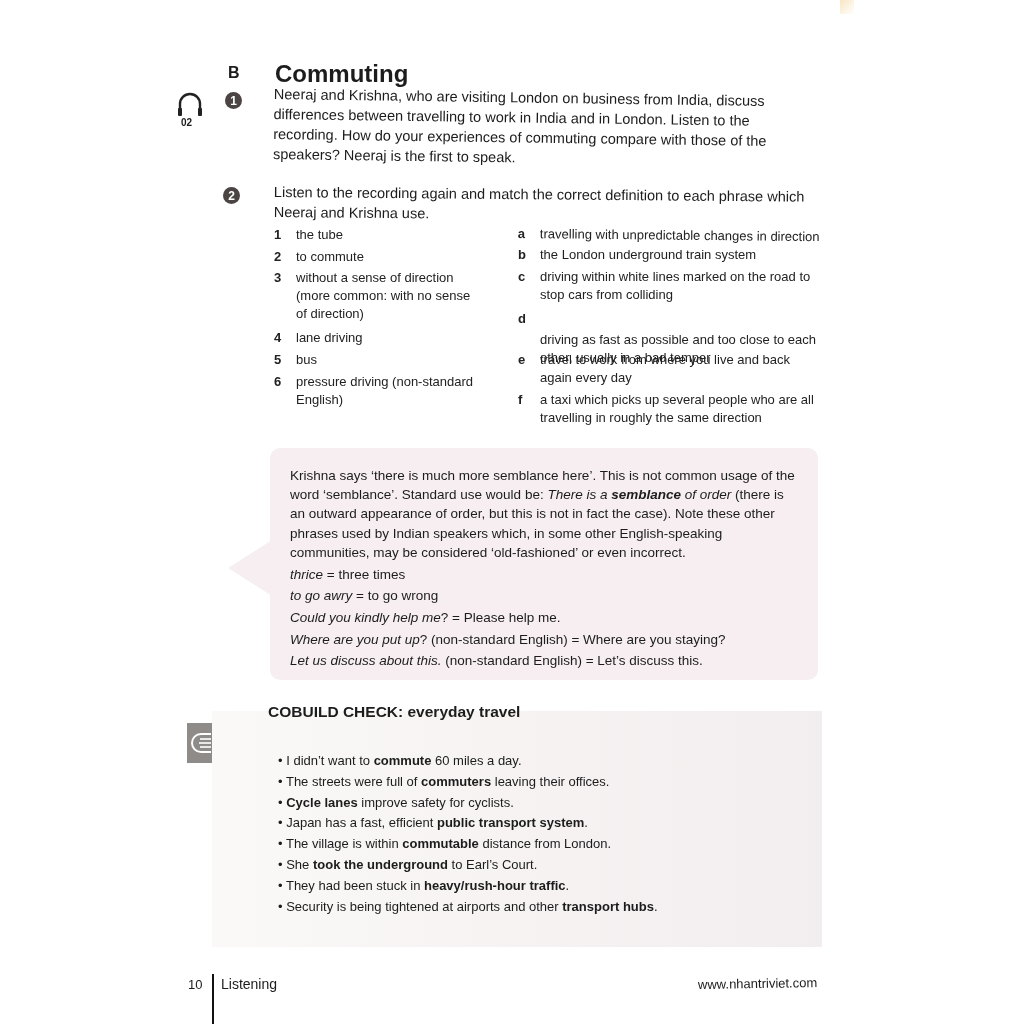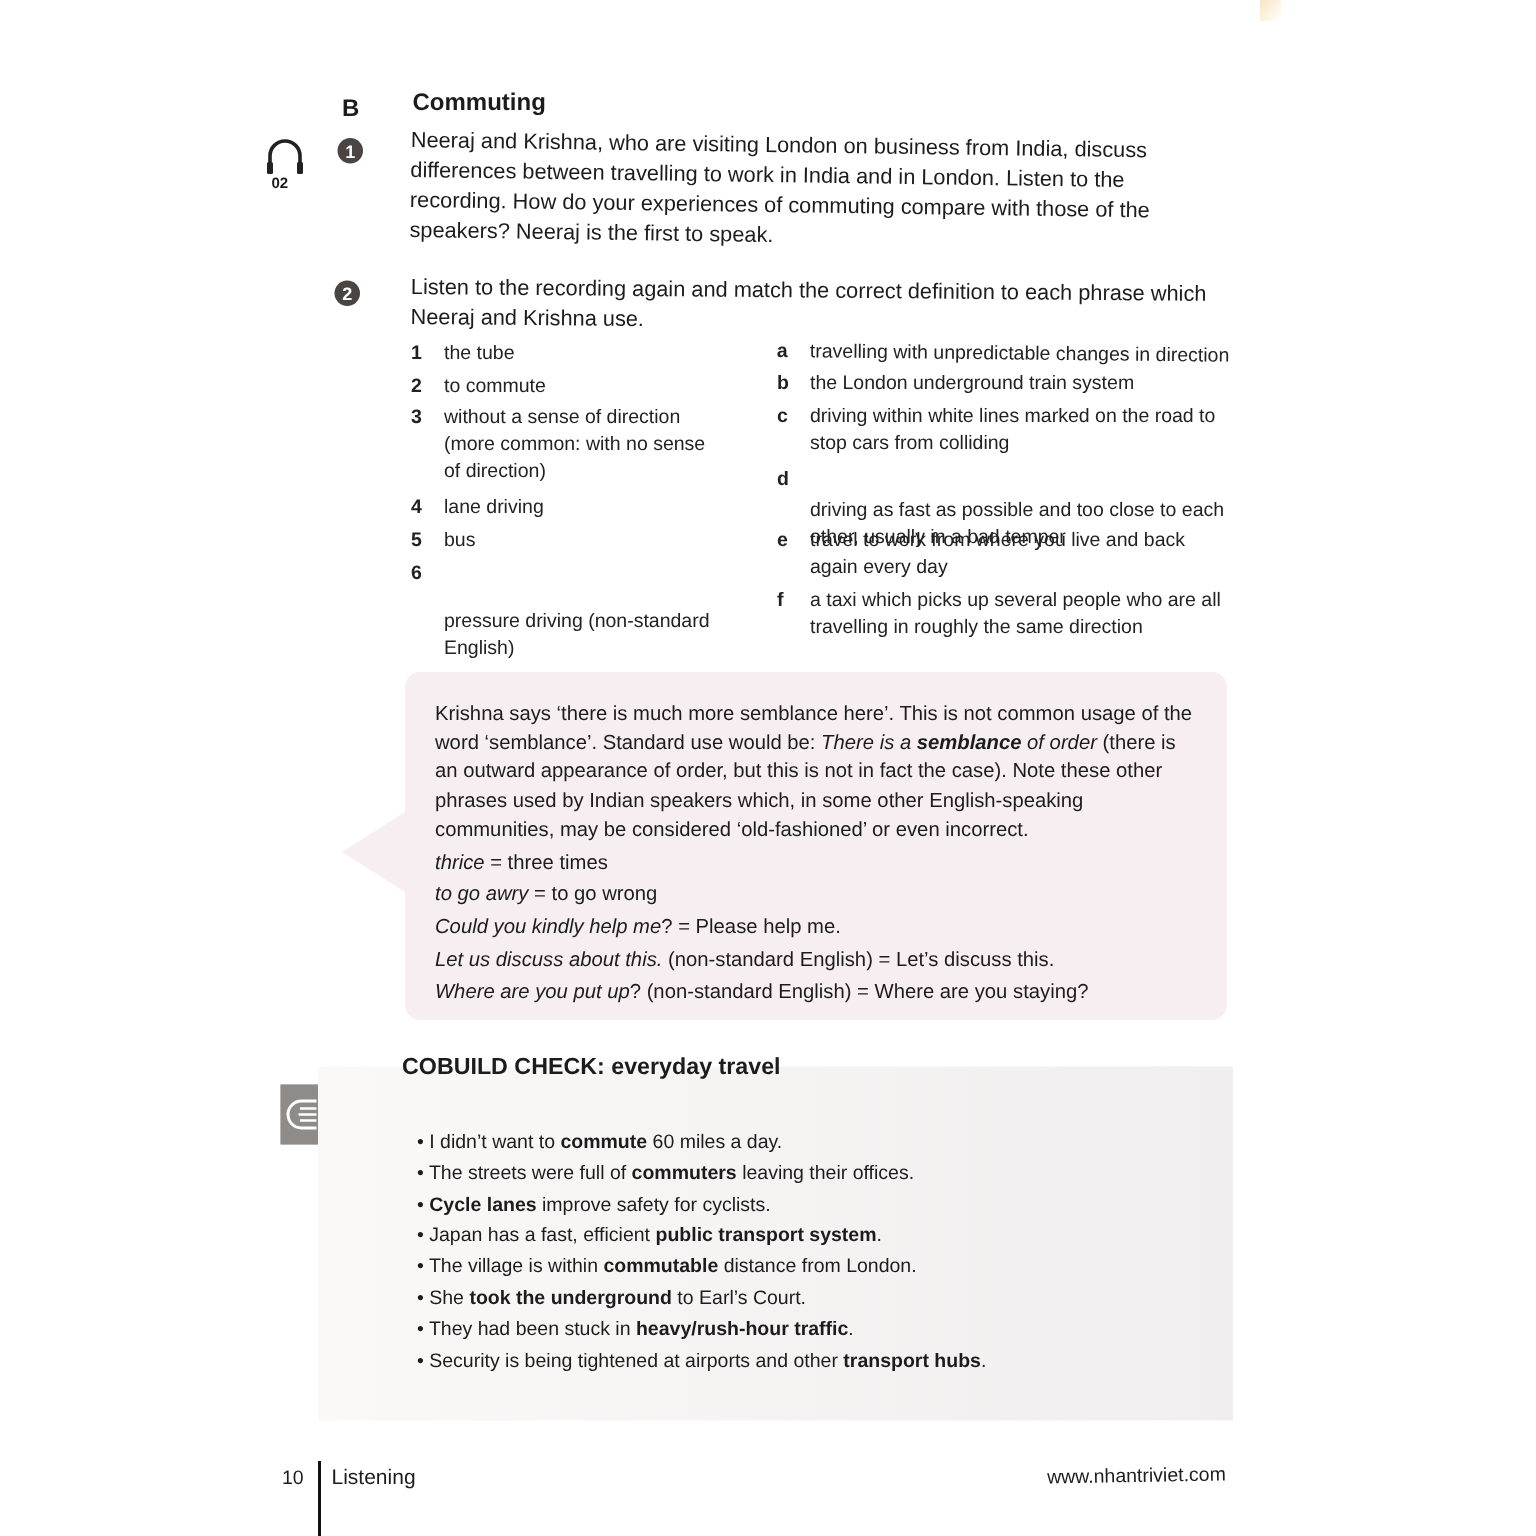--- a/index.html
+++ b/index.html
@@ -6,21 +6,21 @@
   body {
     width:1024px; height:1024px; background:#ffffff; position:relative; overflow:hidden;
     font-family:"Liberation Sans", "DejaVu Sans", sans-serif; color:#1c1c1c;
   }
   .page-edge {
     position:absolute; left:840px; top:0; width:14px; height:14px;
     background:linear-gradient(135deg,#f6dfb5,#ffffff); opacity:.8;
   }
   .abs { position:absolute; }
   .section-letter { left:228px; top:64px; font-weight:bold; font-size:16px; }
-  .section-title { left:275px; top:60px; font-weight:bold; font-size:16px; }
+  .section-title { left:275px; top:60px; font-weight:bold; font-size:24px; }
   .headphones { left:176px; top:90px; width:28px; height:40px; }
   .track-num { left:181px; top:117px; font-size:10px; font-weight:bold; }
   .num-circle {
     width:17px; height:17px; border-radius:50%; background:#4a4542; color:#fff;
     font-size:12px; font-weight:bold; display:flex; align-items:center; justify-content:center;
   }
   .para { font-size:14.5px; line-height:20px; }
   .ex1 { left:274px; top:84px; width:530px; transform:rotate(0.8deg); transform-origin:left top; }
   .ex2 { left:274px; top:182px; width:540px; transform:rotate(0.5deg); transform-origin:left top; }
   .matchgrid { font-size:13px; line-height:18px; color:#222; }
@@ -92,21 +92,21 @@
   <div class="mrow" style="left:274px;top:329px;width:220px;">
     <span class="mnum">4</span>
     <span>lane driving</span>
   </div>
   <div class="mrow" style="left:274px;top:351px;width:220px;">
     <span class="mnum">5</span>
     <span>bus</span>
   </div>
   <div class="mrow" style="left:274px;top:373px;width:210px;">
     <span class="mnum">6</span>
-    <span style="width:188px;margin-top:32px;">pressure driving (non-standard English)</span>
+    <span style="width:188px;">pressure driving (non-standard English)</span>
   </div>
 
   <div class="mrow" style="left:518px;top:225px;width:310px;transform:rotate(0.6deg);transform-origin:left top;">
     <span class="mletter">a</span>
     <span>travelling with unpredictable changes in direction</span>
   </div>
   <div class="mrow" style="left:518px;top:246px;width:300px;">
     <span class="mletter">b</span>
     <span>the London underground train system</span>
   </div>
@@ -128,22 +128,22 @@
   </div>
 </div>
 
 <div class="abs callout-arrow"></div>
 <div class="abs callout"></div>
 <div class="abs callout-text">
   <p><span>Krishna says ‘there is much more semblance here’. This is not common usage of the word ‘semblance’. Standard use would be: </span><i><span>There is a </span><b>semblance</b><span> of order</span></i><span> (there is an outward appearance of order, but this is not in fact the case). Note these other phrases used by Indian speakers which, in some other English-speaking communities, may be considered ‘old-fashioned’ or even incorrect.</span></p>
   <p class="callout-line"><i>thrice</i><span> = three times</span></p>
   <p class="callout-line"><i>to go awry</i><span> = to go wrong</span></p>
   <p class="callout-line"><i>Could you kindly help me</i><span>? = Please help me.</span></p>
+  <p class="callout-line"><i>Where are you put up</i><span>? (non-standard English) = Where are you staying?</span></p>
   <p class="callout-line"><i>Let us discuss about this.</i><span> (non-standard English) = Let’s discuss this.</span></p>
-  <p class="callout-line"><i>Where are you put up</i><span>? (non-standard English) = Where are you staying?</span></p>
 </div>
 
 <div class="abs cobuild-box"></div>
 <svg class="abs cobuild-icon" style="width:25px;height:40px;" viewBox="0 0 25 40">
   <rect width="25" height="40" fill="#8f8b88"></rect>
   <path d="M24 11 H14 A9 9 0 0 0 14 29 H24" fill="none" stroke="#fff" stroke-width="2"></path>
   <line x1="13" y1="16" x2="24" y2="16" stroke="#fff" stroke-width="1.6"></line>
   <line x1="12" y1="20" x2="24" y2="20" stroke="#fff" stroke-width="1.6"></line>
   <line x1="13" y1="24" x2="24" y2="24" stroke="#fff" stroke-width="1.6"></line>
 </svg>

